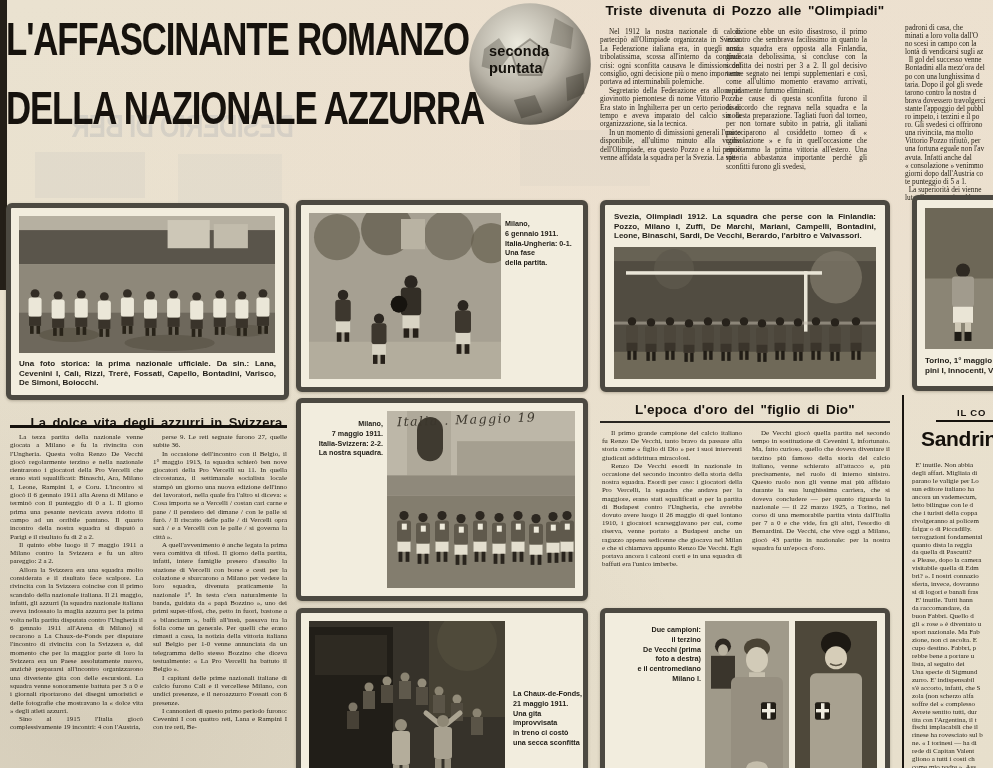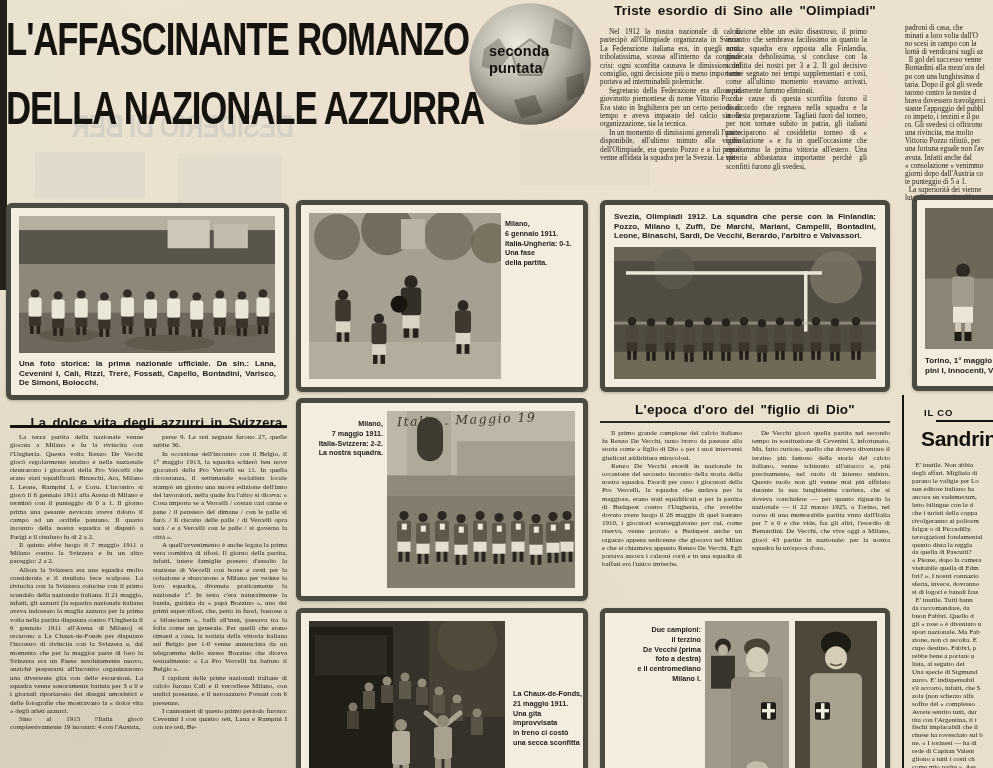--- a/index.html
+++ b/index.html
@@ -51,21 +51,21 @@
   .ph .img svg{display:block;width:100%;height:100%;}
   .cap{position:absolute;font:bold 8px/9.6px "Liberation Sans", sans-serif;color:#1f1c16;}
   .cap.block{text-align:justify;}
   .cap.pre{white-space:pre-line;font-size:7.2px;line-height:9.8px;}
   .cap.pre8{white-space:pre;font-size:8px;line-height:9.6px;}
   .hand{position:absolute;left:96px;top:8px;width:190px;font:italic 12.5px "DejaVu Serif", serif;
     color:#3c372d;transform:rotate(-2deg);letter-spacing:1.5px;}
 
   
   .vline{position:absolute;left:902px;top:395px;width:2px;height:373px;background:#191510;}
-  .kicker{position:absolute;left:924px;top:407px;font:bold 9.5px "Liberation Sans", sans-serif;
+  .kicker{position:absolute;left:957px;top:407px;font:bold 9.5px "Liberation Sans", sans-serif;
     letter-spacing:.8px;color:#15110c;white-space:nowrap;}
   .kicker-rule{position:absolute;left:936px;top:420px;width:57px;height:2px;background:#15110c;}
   .sand-h{position:absolute;left:921px;top:427px;font:bold 21px "Liberation Sans", sans-serif;
     letter-spacing:-.3px;color:#14100b;white-space:nowrap;}
 </style>
 </head>
 <body>
 
 <div class="page">
 
@@ -94,21 +94,21 @@
       <polygon points="50,30 65,41 59,59 41,59 35,41" fill="rgba(70,63,52,.16)" stroke="rgba(45,40,32,.35)" stroke-width="1.4"></polygon>
       <polygon points="13,38 25,29 34,43 24,56 11,52" fill="rgba(50,45,36,.30)"></polygon>
       <polygon points="70,13 85,21 83,38 66,33" fill="rgba(50,45,36,.26)"></polygon>
       <polygon points="79,61 93,57 94,74 80,80" fill="rgba(40,36,28,.30)"></polygon>
       <polygon points="37,79 54,75 60,89 43,94" fill="rgba(35,31,24,.34)"></polygon>
     </svg>
     <div class="ball-text">seconda
 puntata</div>
   </div>
 
-  <h2 class="art-h" style="left:598px;top:3px;width:294px;margin:0;">Triste esordio di Sino alle "Olimpiadi"</h2>
+  <h2 class="art-h" style="left:598px;top:3px;width:294px;margin:0;">Triste divenuta di Pozzo alle "Olimpiadi"</h2>
   <div class="col pz" style="left:600px;top:28px;width:141px;height:171px;">
       <p>Nel 1912 la nostra nazionale di calcio partecipò all'Olimpiade organizzata in Svezia. La Federazione italiana era, in quegli anni, tribolatissima, scossa all'interno da continue crisi: ogni sconfitta causava le dimissioni del consiglio, ogni decisione più o meno importante portava ad interminabili polemiche.</p>
       <p>Segretario della Federazione era allora un giovinotto piemontese di nome Vittorio Pozzo. Era stato in Inghilterra per un certo periodo di tempo e aveva imparato del calcio sia la organizzazione, sia la tecnica.</p>
       <p>In un momento di dimissioni generali l'unico disponibile, all'ultimo minuto alla vigilia dell'Olimpiade, era questo Pozzo e a lui perciò venne affidata la squadra per la Svezia. La spe-</p>
     </div>
   <div class="col pz" style="left:726px;top:28px;width:141px;height:171px;">
       <p>dizione ebbe un esito disastroso, il primo incontro che sembrava facilissimo in quanto la nostra squadra era opposta alla Finlandia, giudicata debolissima, si concluse con la sconfitta dei nostri per 3 a 2. Il gol decisivo venne segnato nei tempi supplementari e così, come all'ultimo momento eravamo arrivati, rapidamente fummo eliminati.</p>
       <p>Le cause di questa sconfitta furono il disaccordo che regnava nella squadra e la modesta preparazione. Tagliati fuori dal torneo, per non tornare subito in patria, gli italiani parteciparono al cosiddetto torneo di « consolazione » e fu in quell'occasione che riportammo la prima vittoria all'estero. Una vittoria abbastanza importante perchè gli sconfitti furono gli svedesi,</p>
     </div>
   <div class="frag" style="left:905px;top:24px;width:141px;height:178px;">padroni di casa, che

